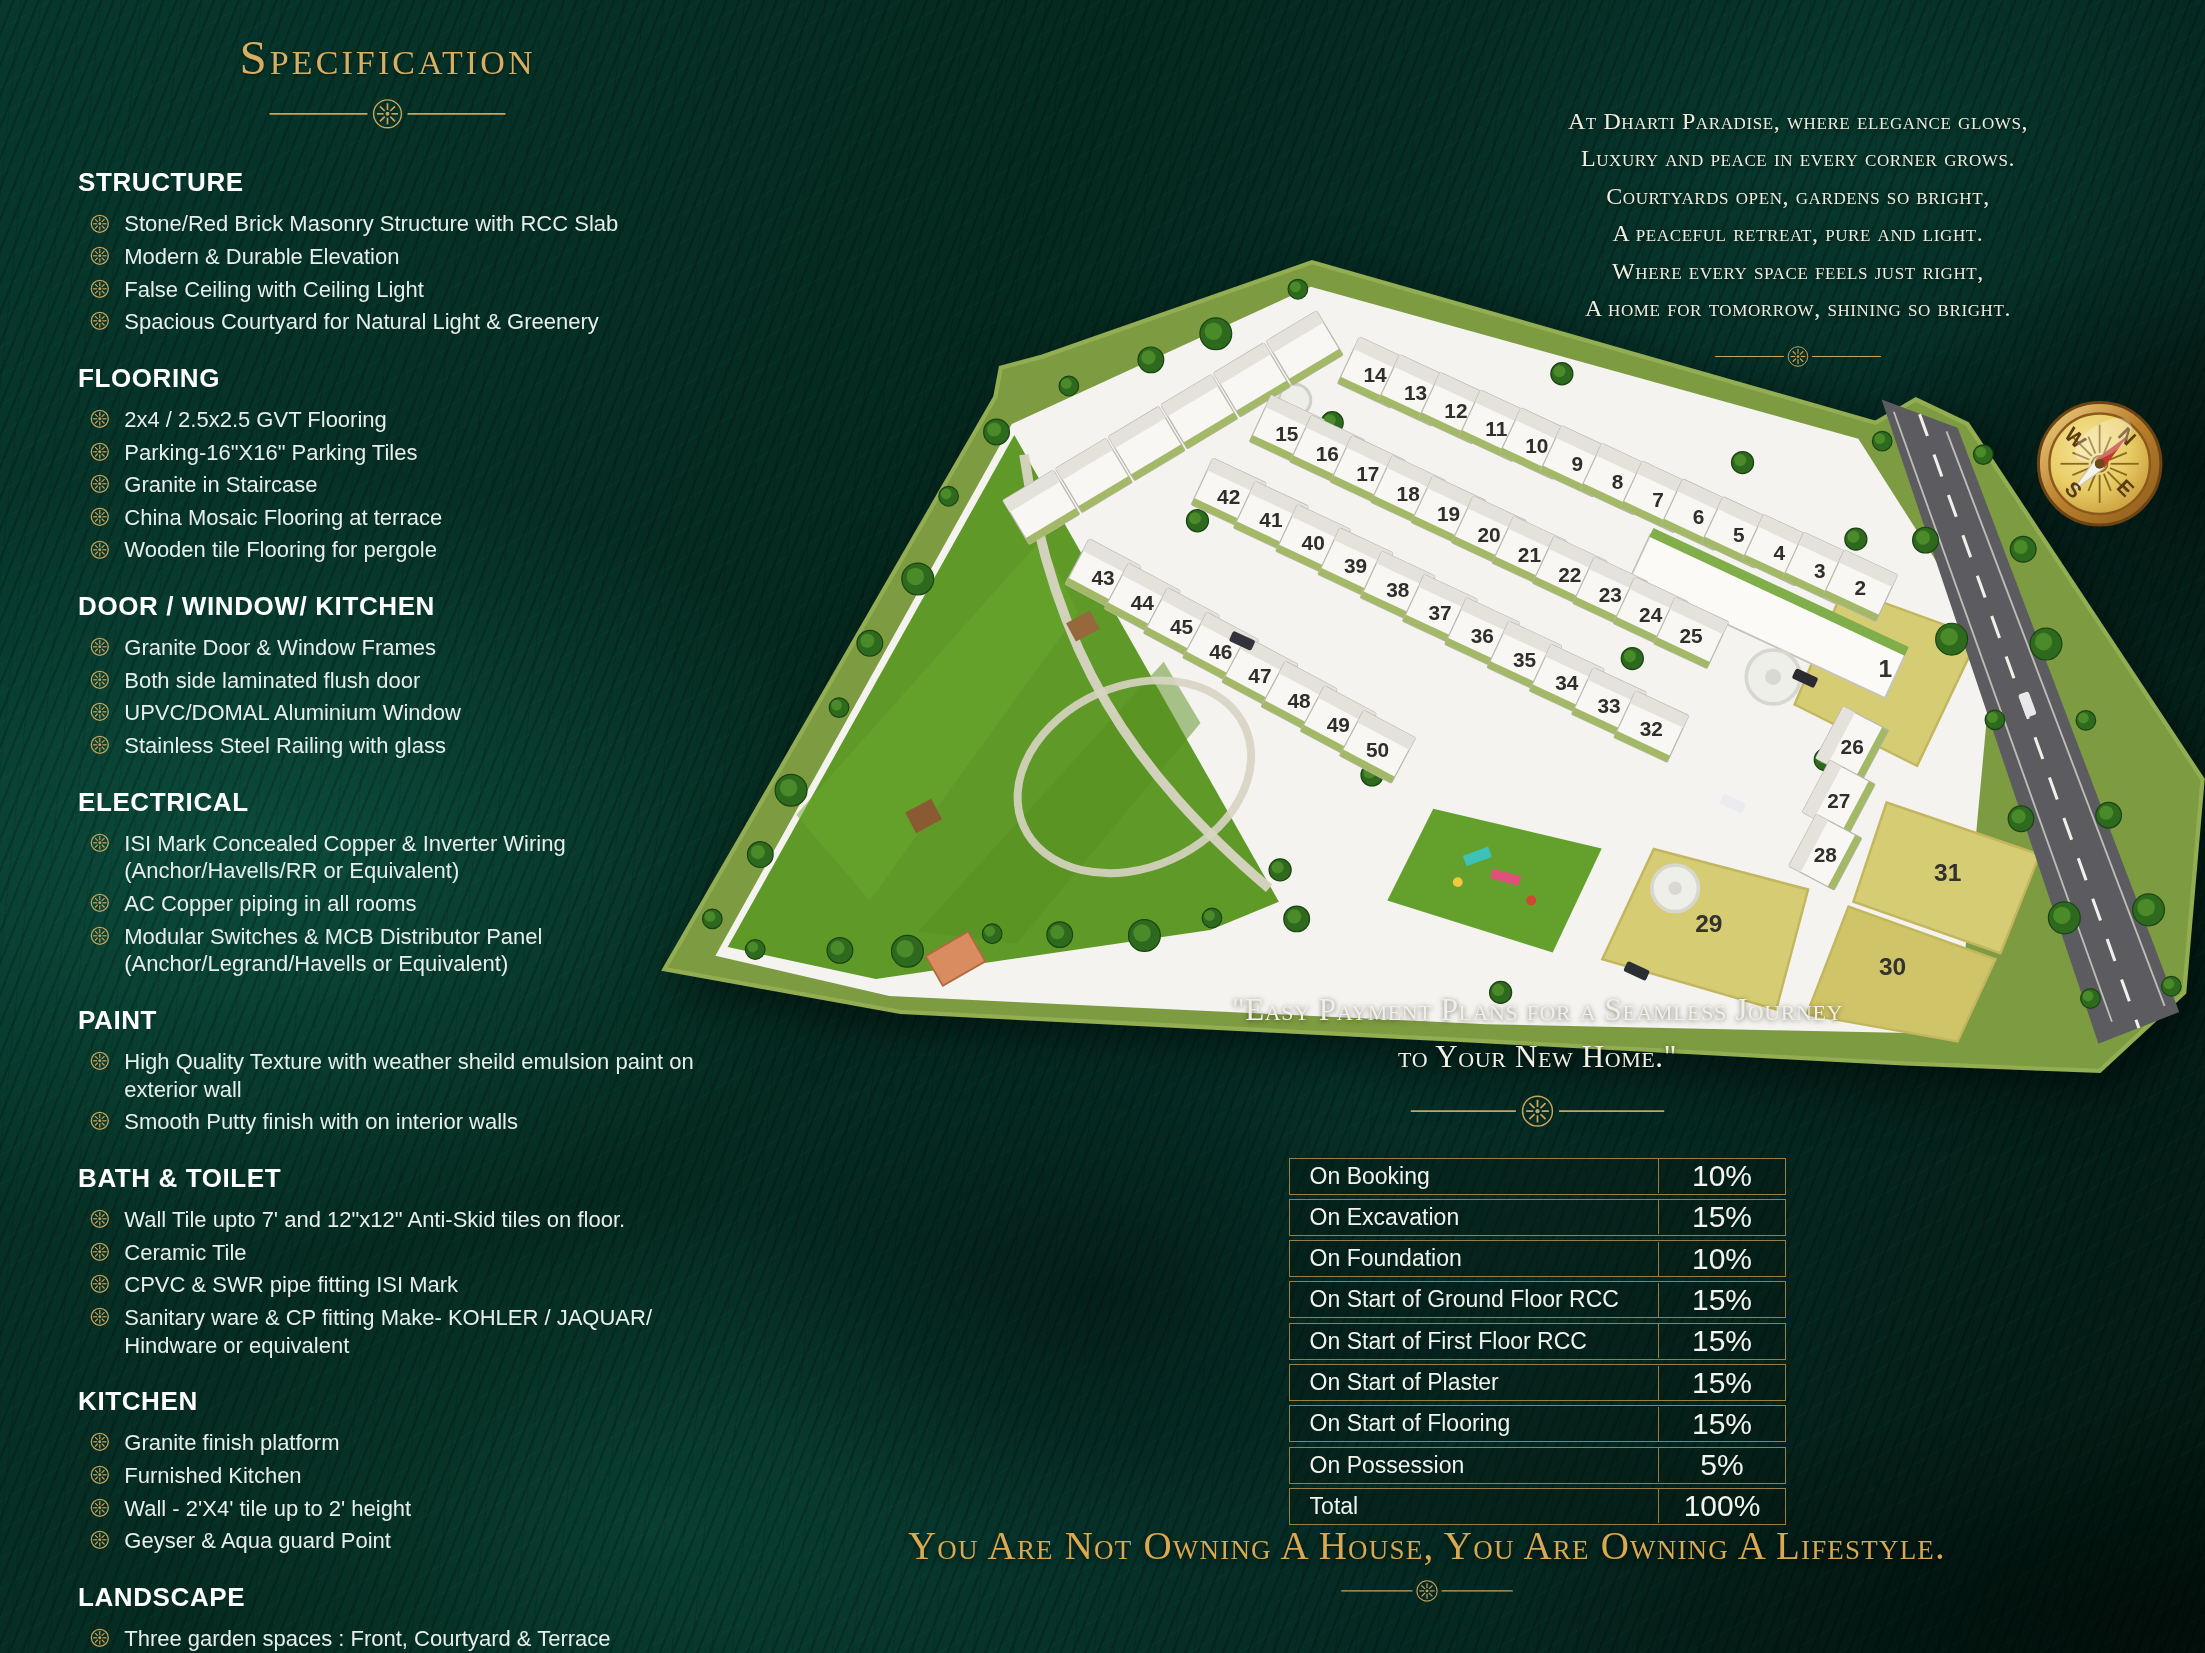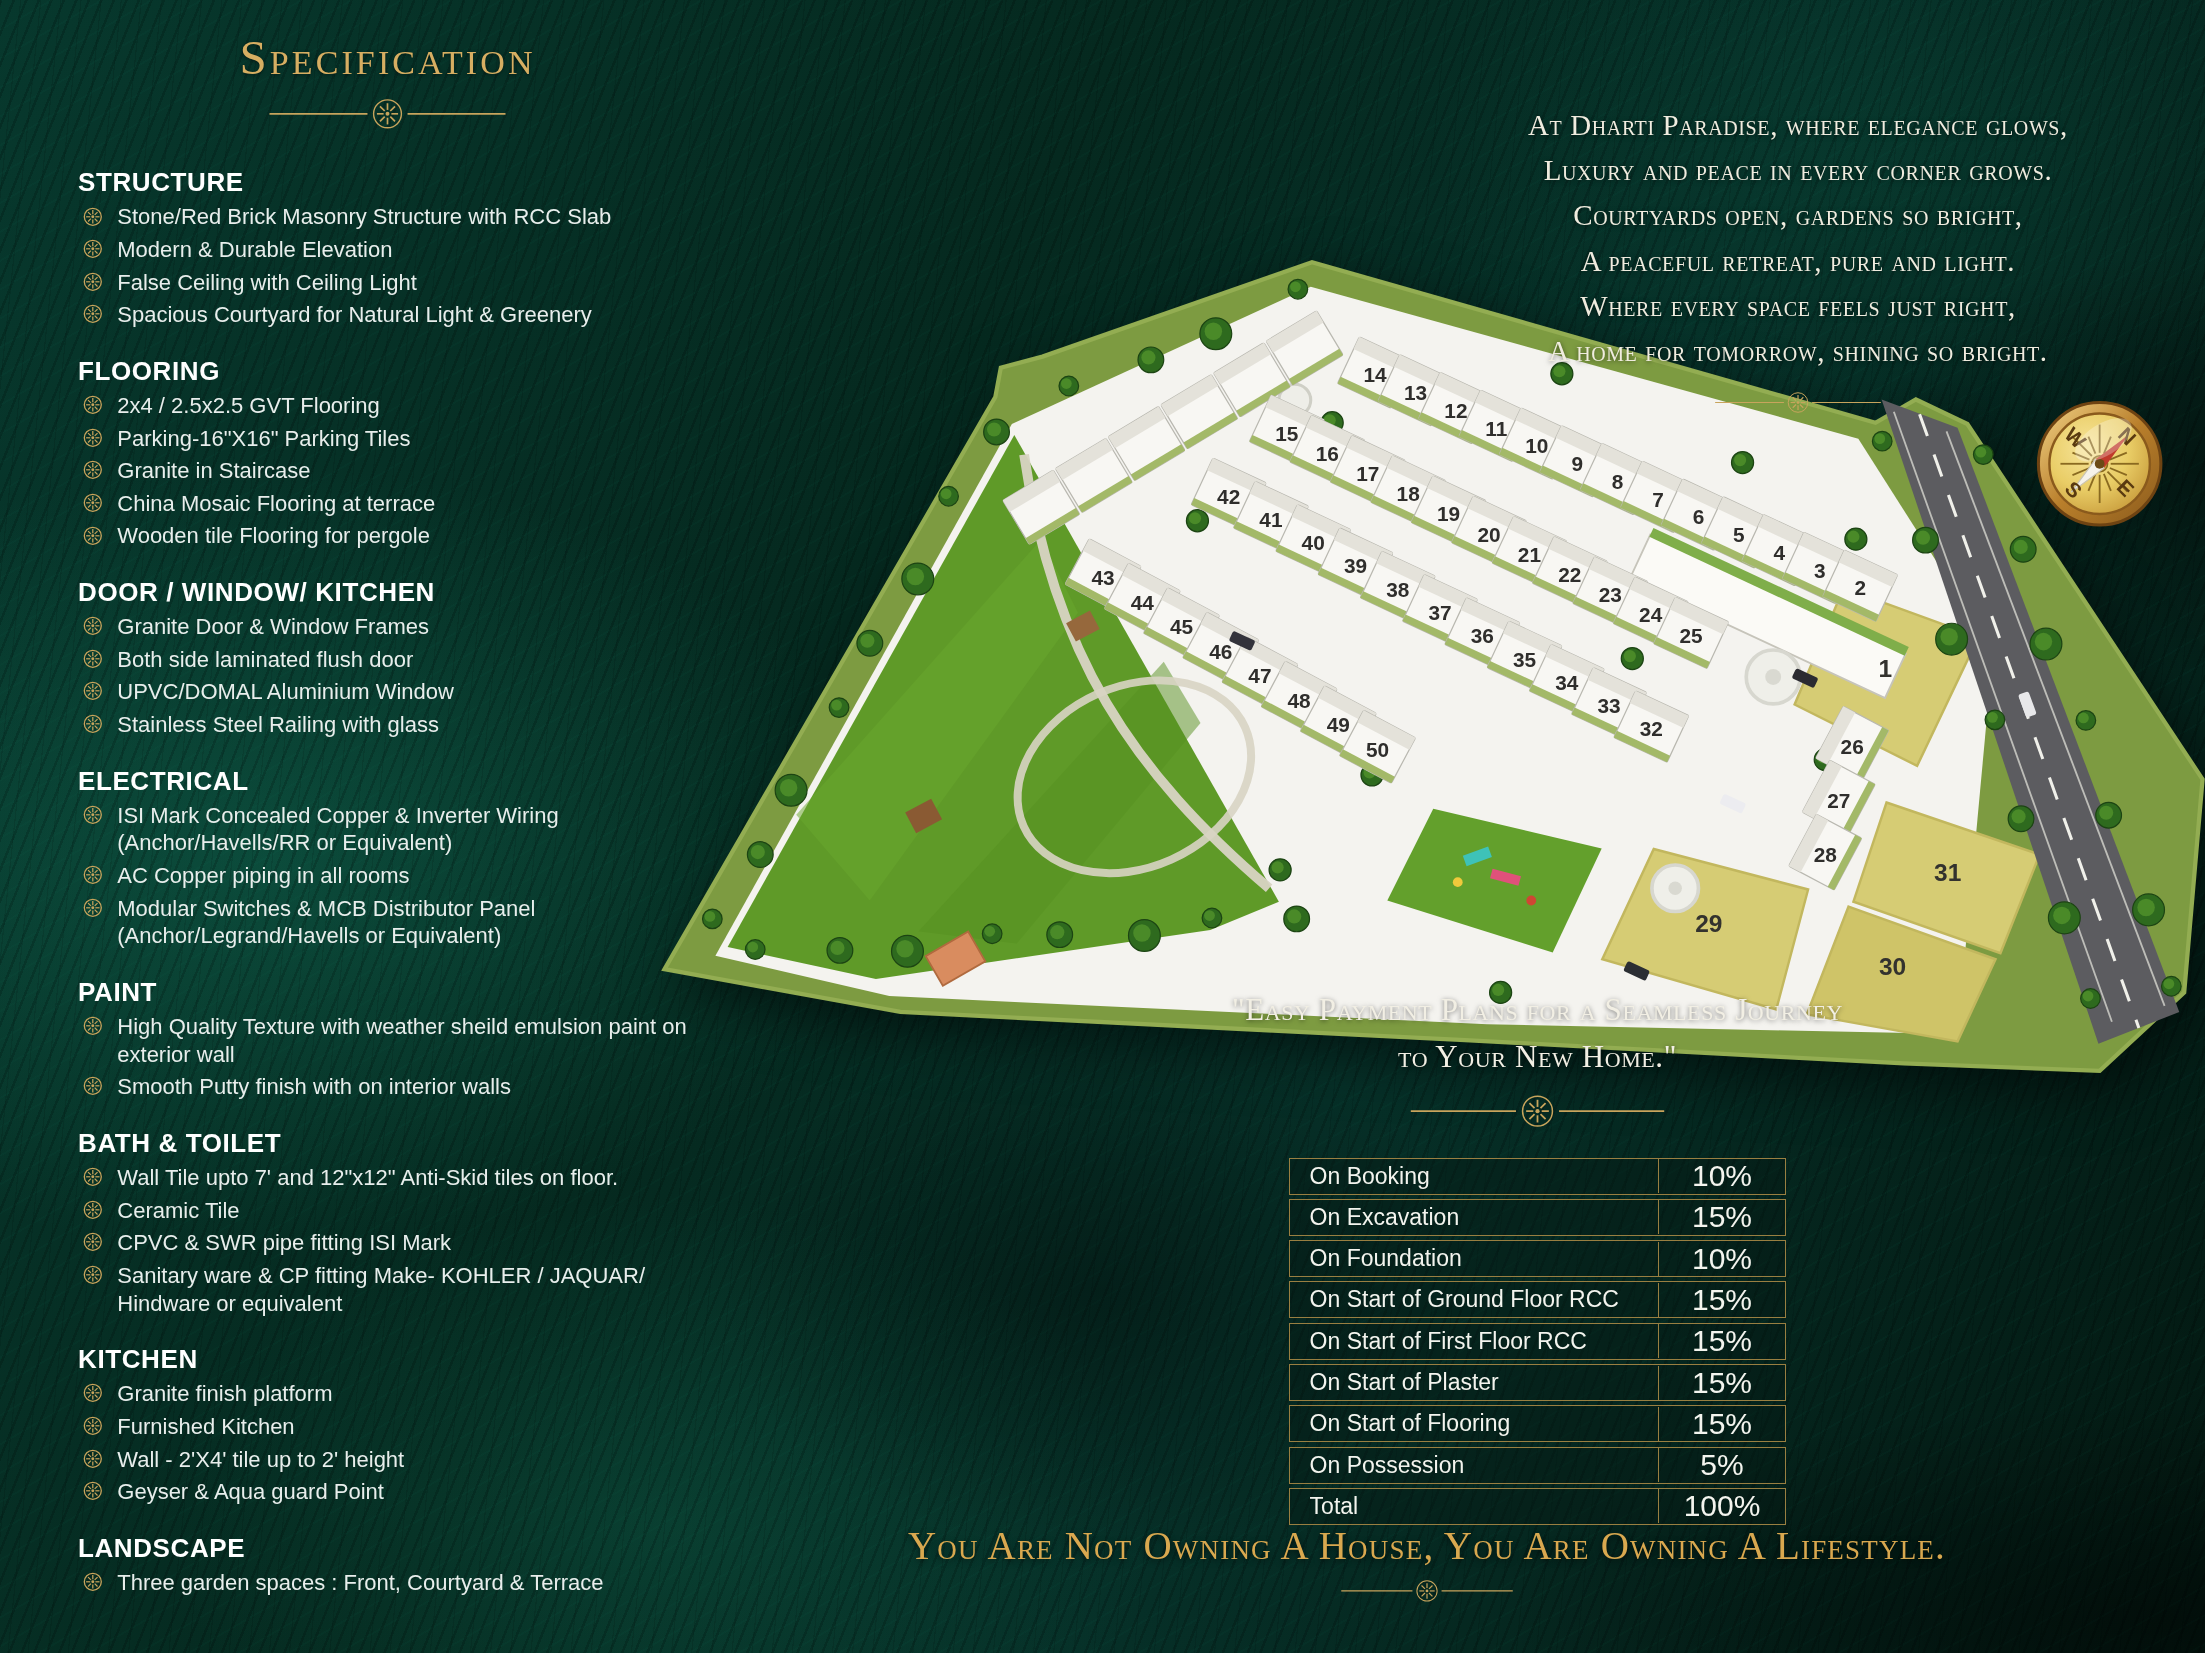--- a/index.html
+++ b/index.html
@@ -39,30 +39,30 @@
   }
   .orn{display:block; stroke:#c8a45c; fill:none;}
   .orn line{stroke-width:3px;}
   .orn .ring{stroke-width:2.5px;}
   .orn .spoke{stroke-width:2.2px;}
   .spec-head .orn{margin:9.8px auto 0;}
   .spec-section h2{
     margin:27px 0 4.9px; font-size:26px; font-weight:700; color:#ffffff; letter-spacing:0.6px;
   }
   .spec-section:first-child h2{margin-top:36px;}
-  .spec-section ul{list-style:none; margin:5px; padding:0;}
+  .spec-section ul{list-style:none; margin:12px; padding:0;}
   .spec-section li{display:flex; align-items:flex-start; gap:14.7px; margin:4.9px 0;}
   .bullet{flex:0 0 auto; margin-top:3.1px; line-height:0;}
   .it{max-width:613px; font-size:22px; line-height:1.26; color:#e8eeec; font-weight:400;}
 
   
   .poem{
     position:absolute; left:1403px; top:103px; width:790px; z-index:3; text-align:center;
     font-family:"Liberation Serif","DejaVu Serif",serif; font-variant:small-caps;
-    font-size:29px; line-height:1.56; letter-spacing:0.6px; color:#f0ecdf;
+    font-size:24px; line-height:1.56; letter-spacing:0.6px; color:#f0ecdf;
     text-shadow:0 1.2px 4.9px rgba(0,0,0,.55);
   }
   .poem .orn{margin:16px auto 0;}
 
   
   .payment{position:absolute; left:1164px; top:987px; width:747px; z-index:3; text-align:center;}
   .pay-head{
     font-family:"Liberation Serif","DejaVu Serif",serif; font-variant:small-caps;
     font-size:31px; line-height:1.5; letter-spacing:0.6px; color:#f2efe4;
     text-shadow:0 1.2px 4.9px rgba(0,0,0,.55);

